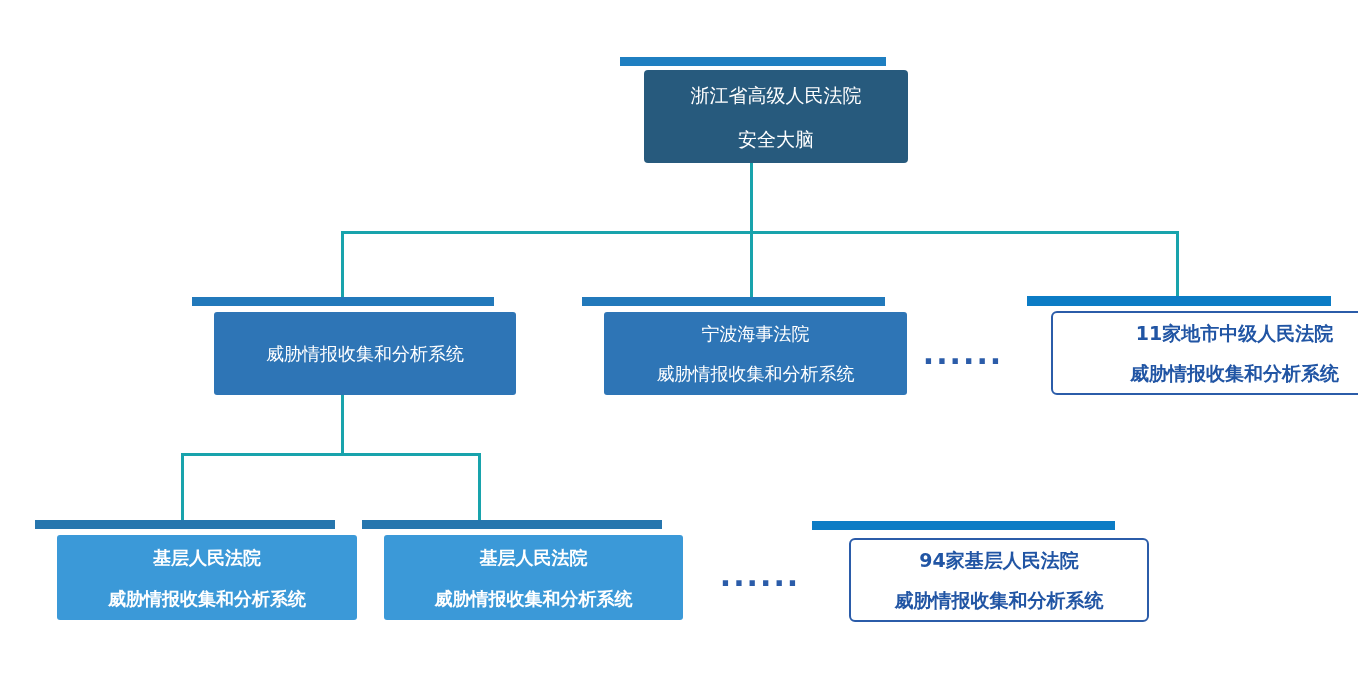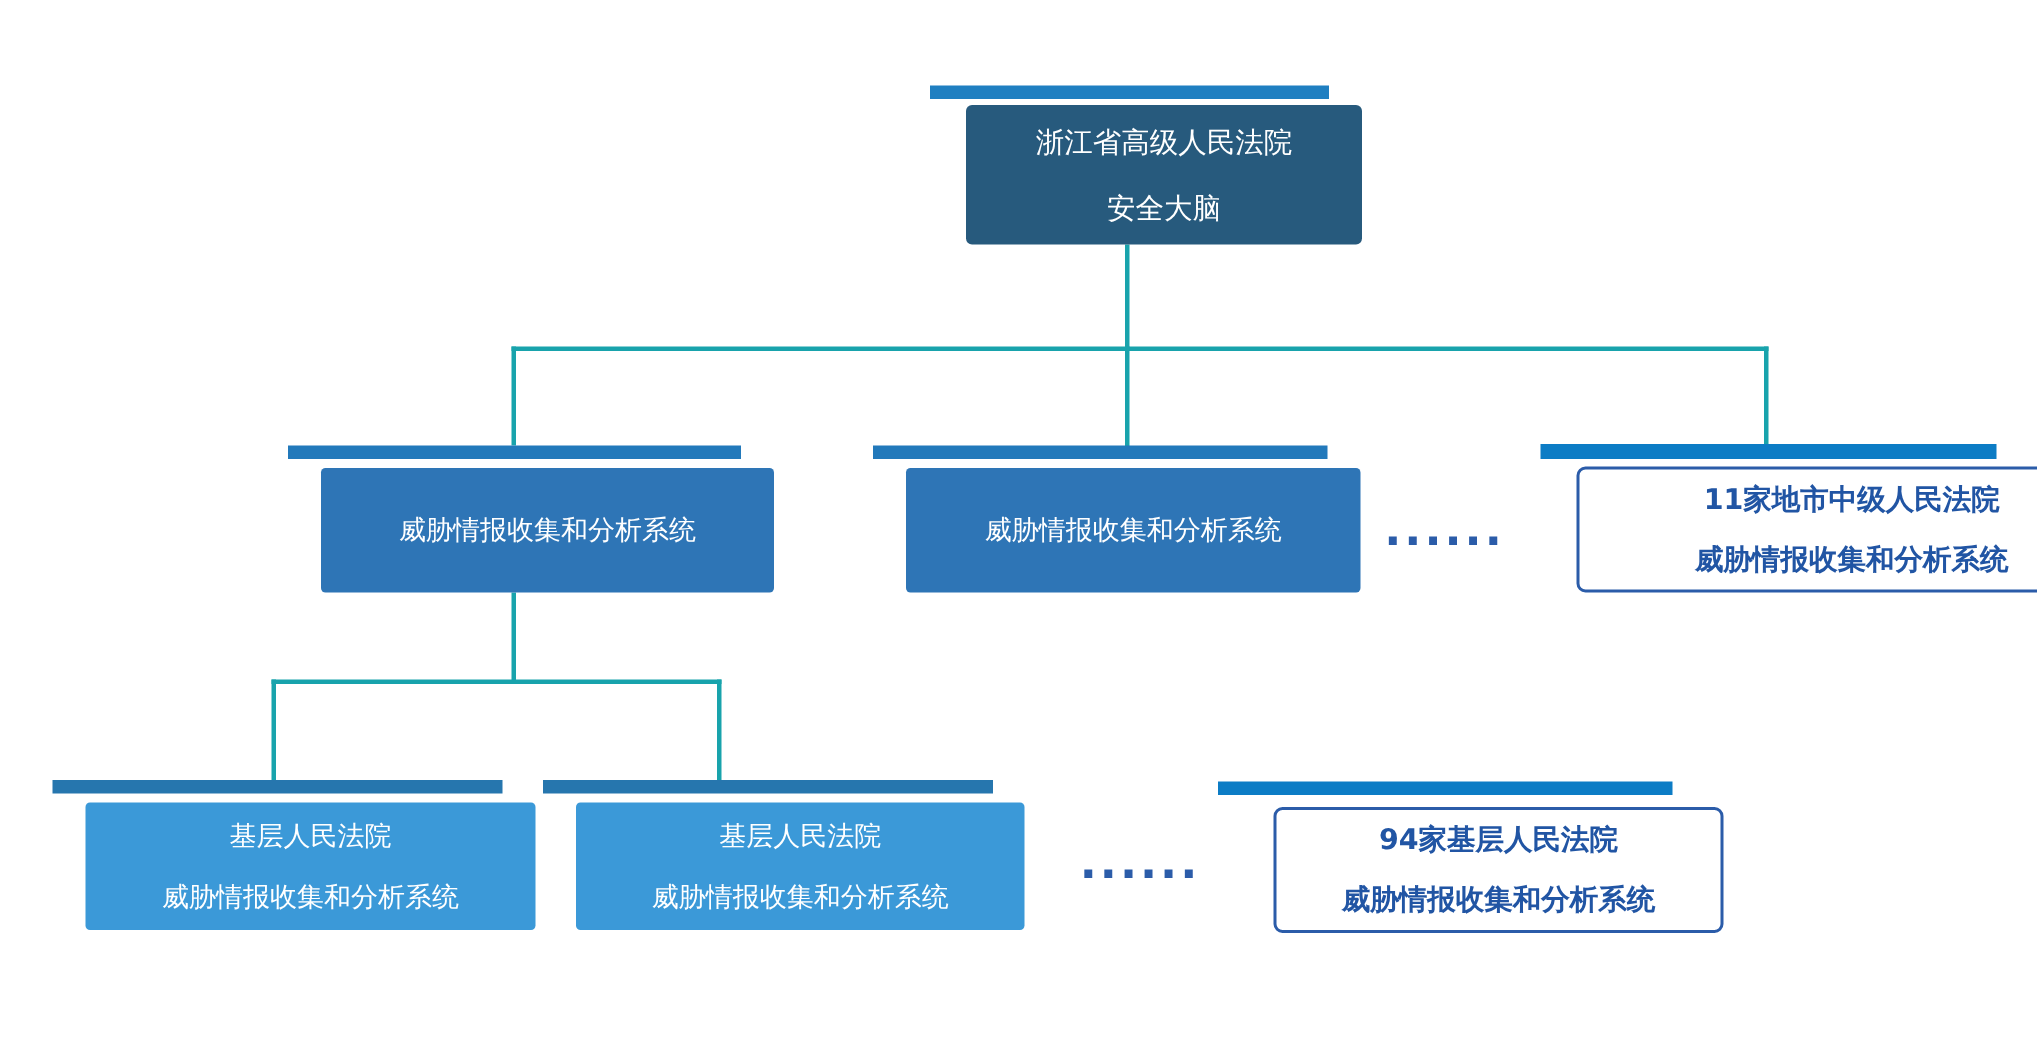--- a/index.html
+++ b/index.html
@@ -32,21 +32,21 @@
     border-radius:4px;font-size:19px;
   }
   .node.filled-top .ln{line-height:44px;}
   .node.filled-mid{
     background:var(--midBox,#2e75b6);color:#fff;
     border-radius:3px;font-size:18px;
   }
   .node.filled-mid .ln{line-height:40px;}
   .node.filled-bottom{
     background:var(--bottomBox,#3b99d8);color:#fff;
-    border-radius:3px;font-size:18px;
+    border-radius:3px;font-size:18px;font-weight:bold;
   }
   .node.filled-bottom .ln{line-height:41px;}
   .node.outlined{
     background:#fff;color:var(--outlineText,#2155a4);
     border:2px solid var(--outlineBorder,#2b5ca9);
     border-radius:6px;font-size:19px;font-weight:bold;
   }
   .node.outlined .ln{line-height:40px;}
   
   .dots{
@@ -77,20 +77,21 @@
     <div class="ln">安全大脑</div>
   </div>
 
   <div class="bar mid" style="left:192px;top:297px;width:302px;height:9px;"></div>
   <div class="node filled-mid" style="left:192px;top:312px;width:302px;height:83px;">
     <div class="ln">威胁情报收集和分析系统</div>
   </div>
 
   <div class="bar mid" style="left:582px;top:297px;width:303px;height:9px;"></div>
   <div class="node filled-mid" style="left:582px;top:312px;width:303px;height:83px;">
+    <div class="ln">宁波海事法院</div>
     <div class="ln">威胁情报收集和分析系统</div>
   </div>
 
   <div class="dots" style="left:908px;top:334px;">......</div>
 
   <div class="bar outline" style="left:1027px;top:296px;width:304px;height:10px;"></div>
   <div class="node outlined" style="left:1029px;top:311px;width:299px;height:80px;padding-left:32px;">
     <div class="ln">11家地市中级人民法院</div>
     <div class="ln">威胁情报收集和分析系统</div>
   </div>

